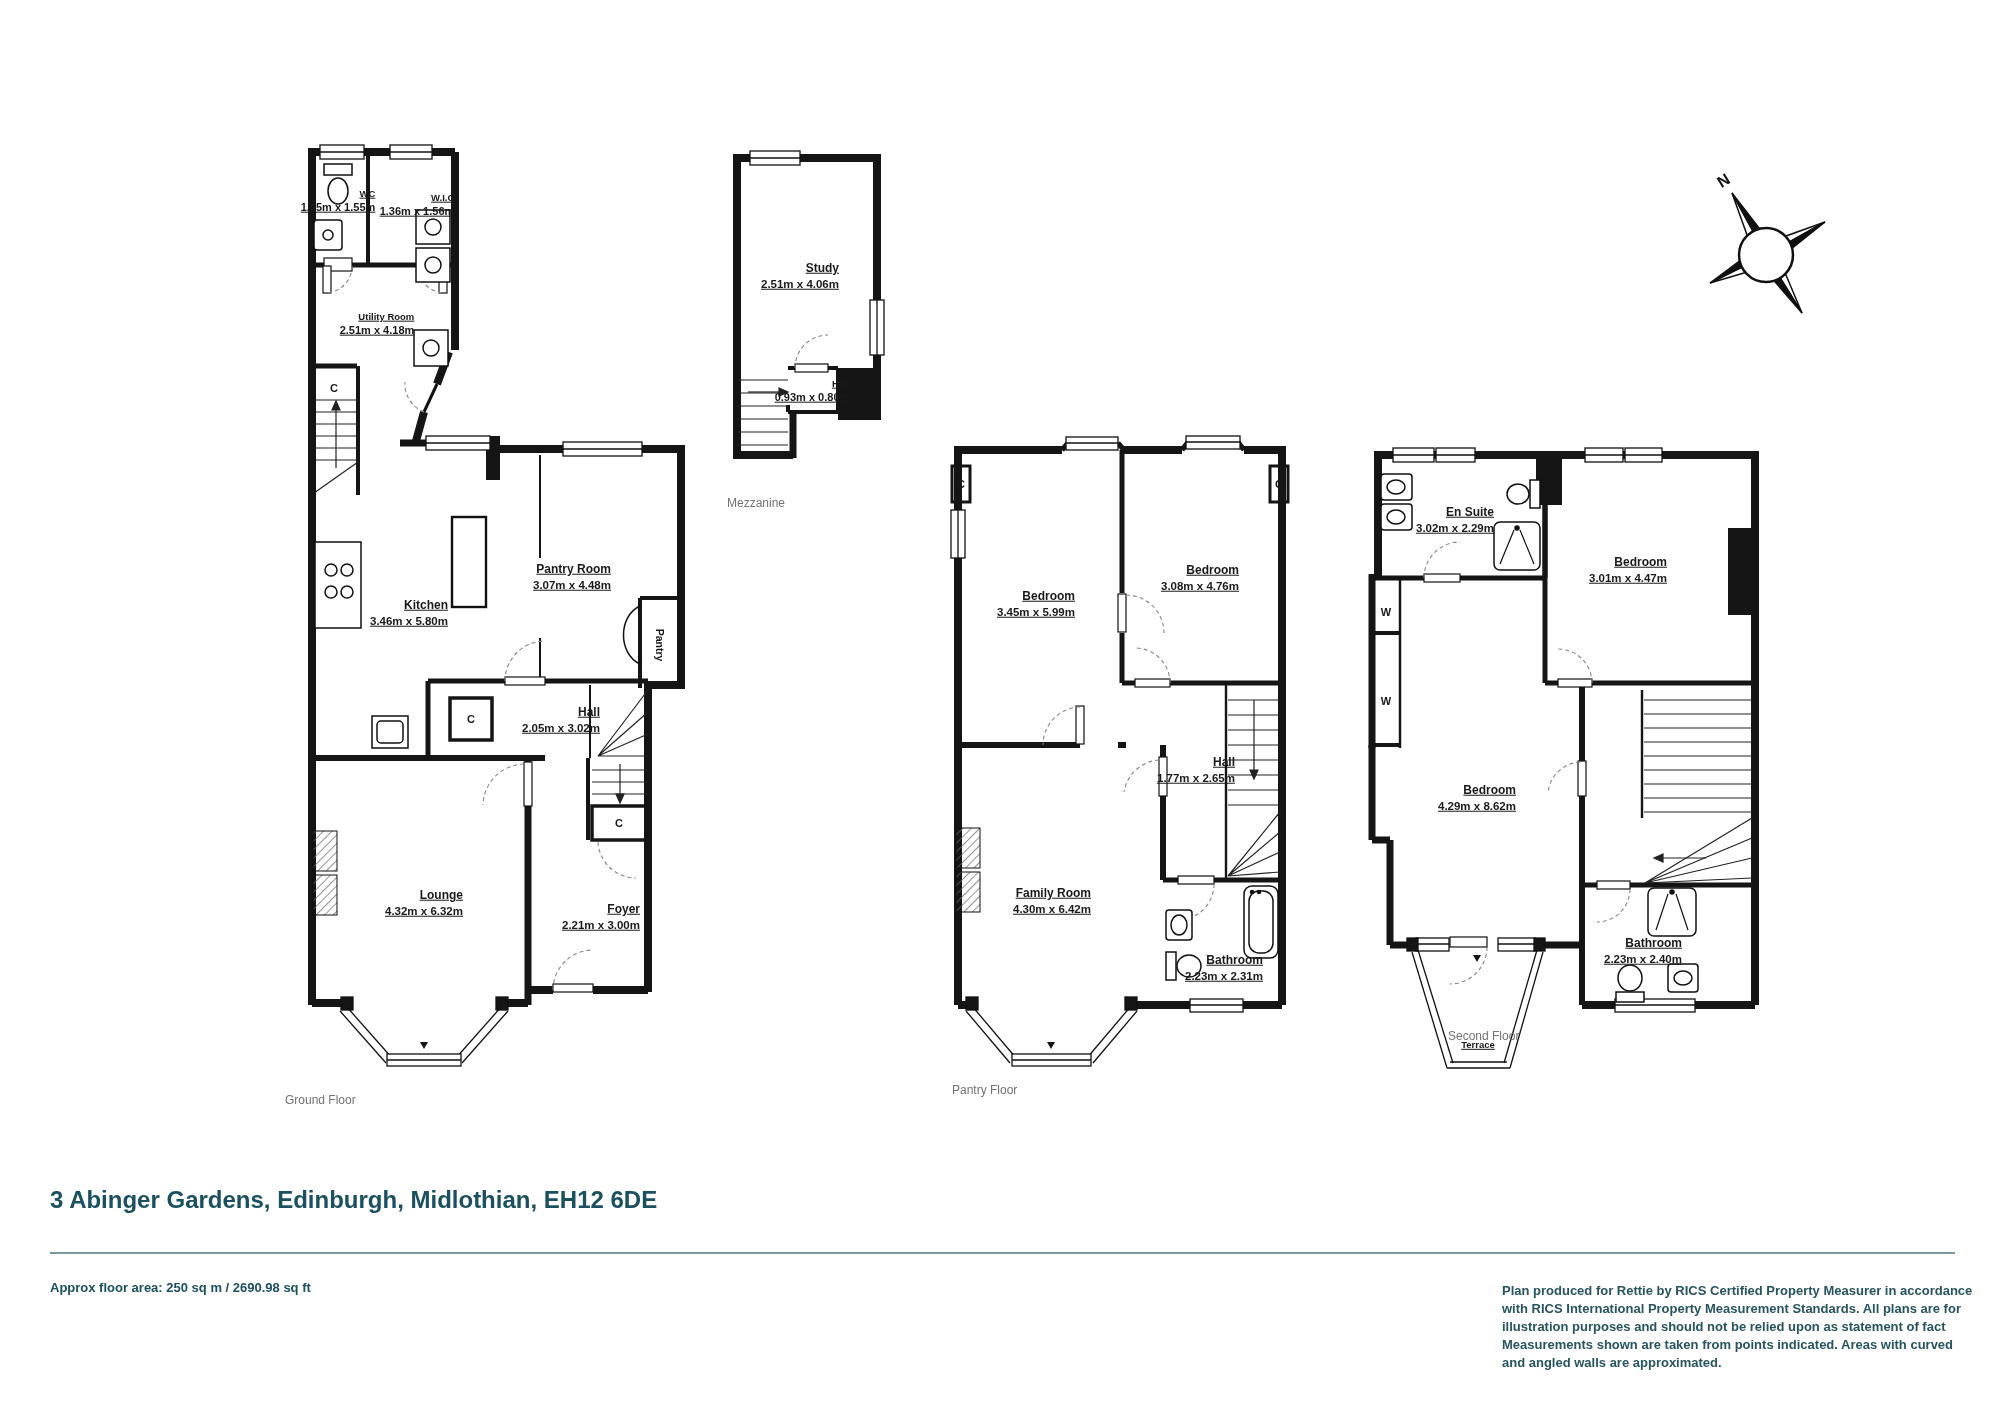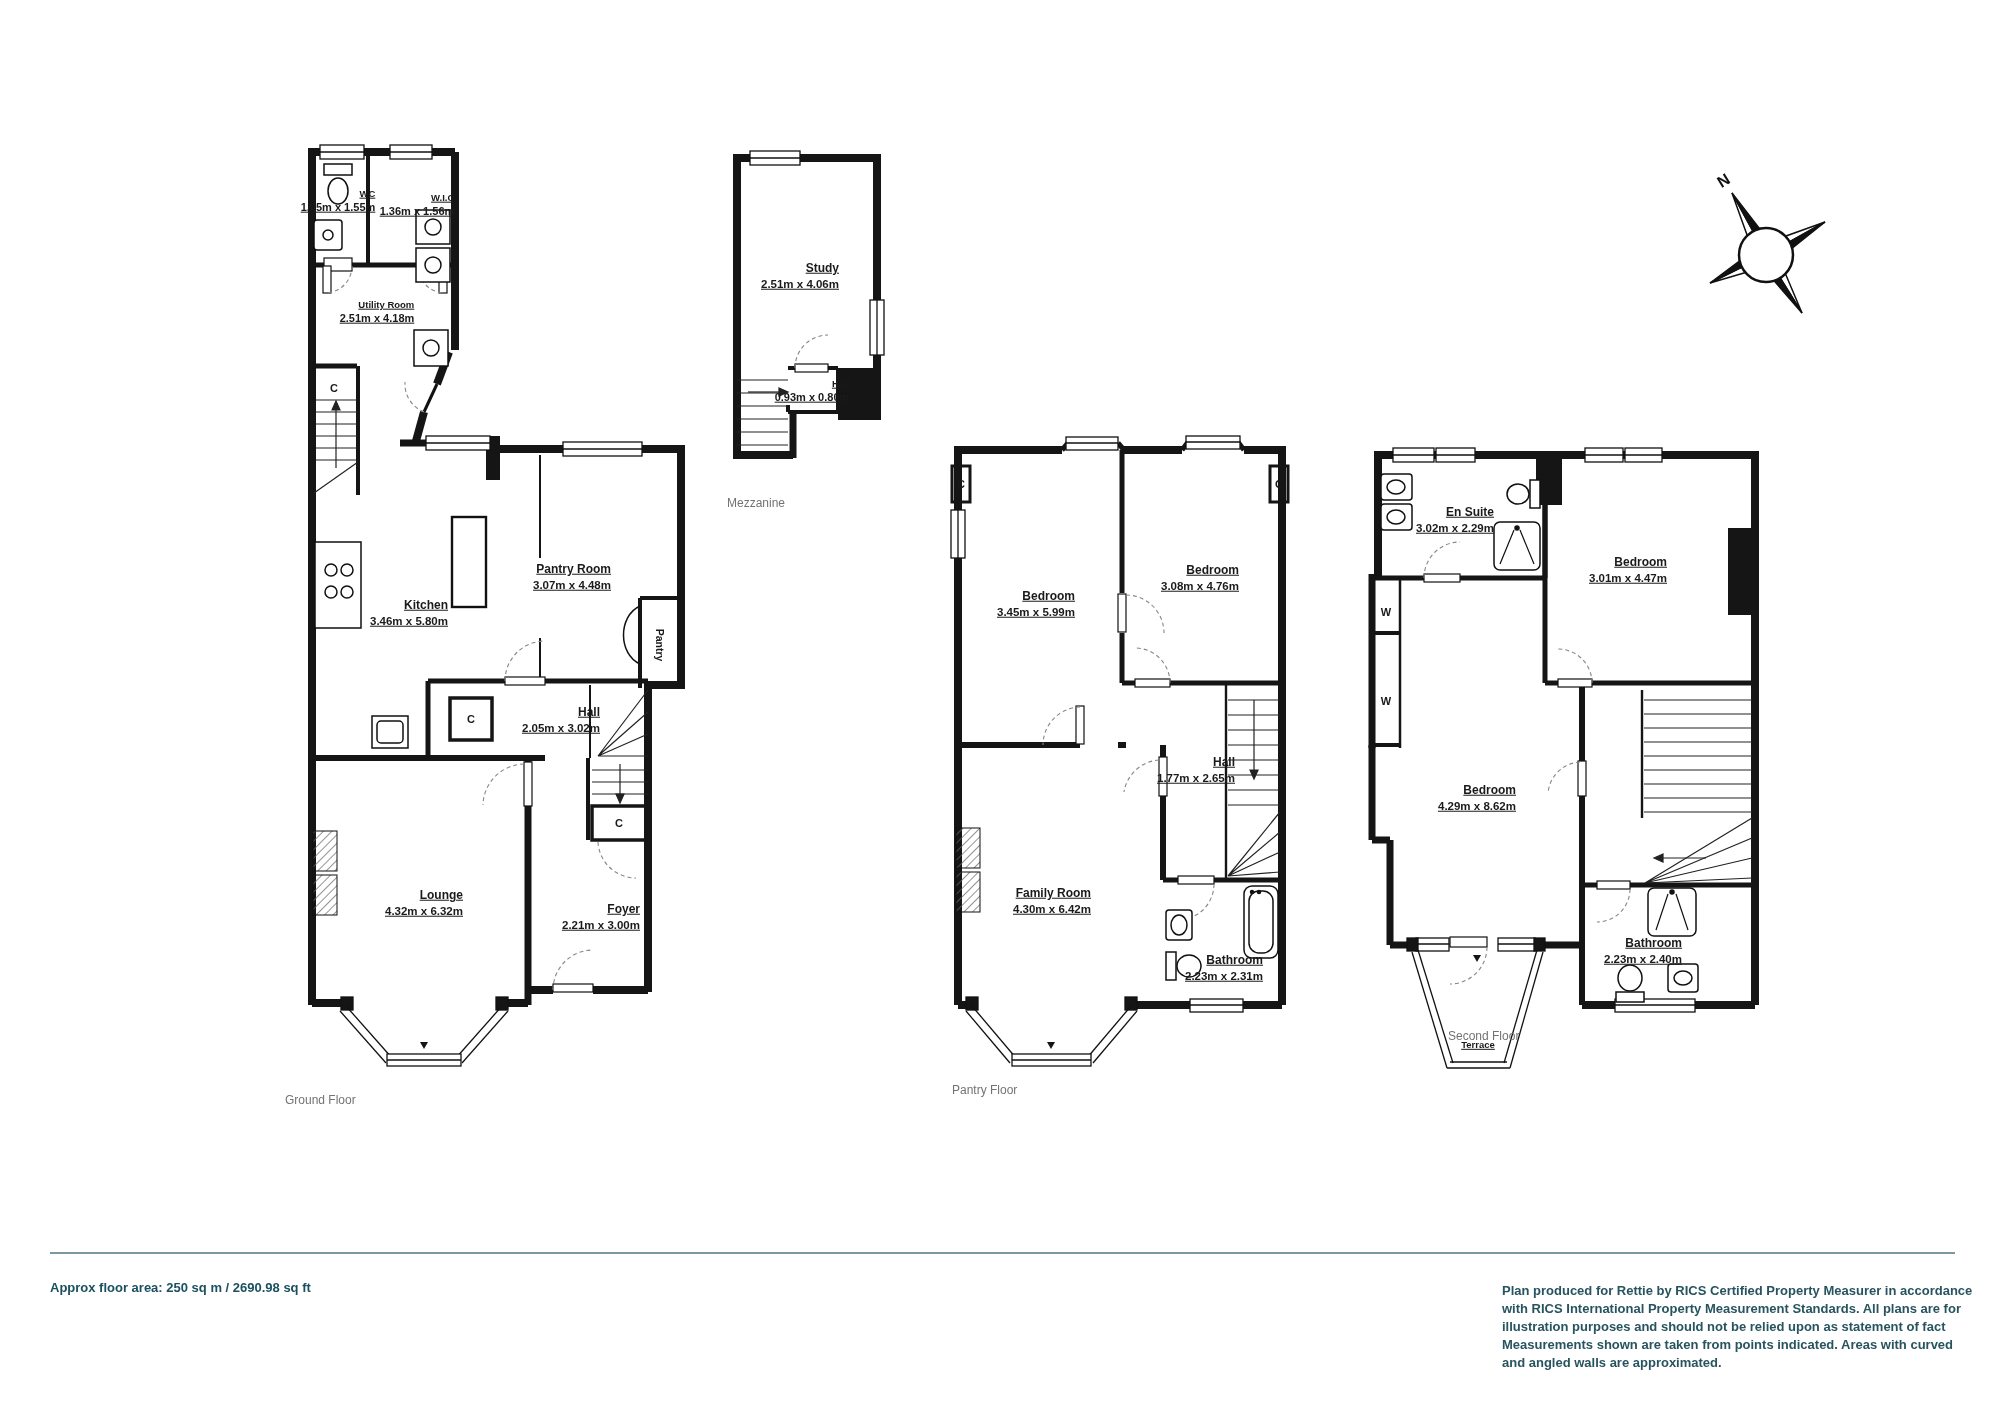--- a/index.html
+++ b/index.html
@@ -349,21 +349,21 @@
 </svg>
 
 <div class="room-label small" style="left:338px;top:201px">
   <span>WC</span>
   <span class="dims">1.05m x 1.55m</span>
 </div>
 <div class="room-label small" style="left:417px;top:205px">
   <span>W.I.C</span>
   <span class="dims">1.36m x 1.56m</span>
 </div>
-<div class="room-label small" style="left:377px;top:312px">
+<div class="room-label small" style="left:377px;top:324px">
   <span>Utility Room</span>
   <span class="dims">2.51m x 4.18m</span>
 </div>
 <div class="room-label" style="left:409px;top:613px">
   <span>Kitchen</span>
   <span class="dims">3.46m x 5.80m</span>
 </div>
 <div class="room-label" style="left:572px;top:577px">
   <span>Pantry Room</span>
   <span class="dims">3.07m x 4.48m</span>
@@ -438,17 +438,18 @@
 </div>
 <div class="room-label small" style="left:1478px;top:1045px">
   <span>Terrace</span>
 </div>
 <div class="tag-label" style="left:1386px;top:612px">W</div>
 <div class="tag-label" style="left:1386px;top:701px">W</div>
 <div class="floor-title" style="left:1448px;top:1029px">Second Floor</div>
 
 <div class="compass-n" style="left:1718px;top:172px">N</div>
 
+<div class="address">3 Abinger Gardens, Edinburgh, Midlothian, EH12 6DE</div>
 <div class="divider"></div>
 <div class="floor-area">Approx floor area: 250 sq m / 2690.98 sq ft</div>
 <div class="disclaimer">Plan produced for Rettie by RICS Certified Property Measurer in accordance with RICS International Property  Measurement Standards.  All plans are for illustration purposes and should not be relied upon as statement of fact Measurements shown are taken from points indicated. Areas with curved and angled walls are approximated.</div>
 
 </div>
 
 </body></html>

